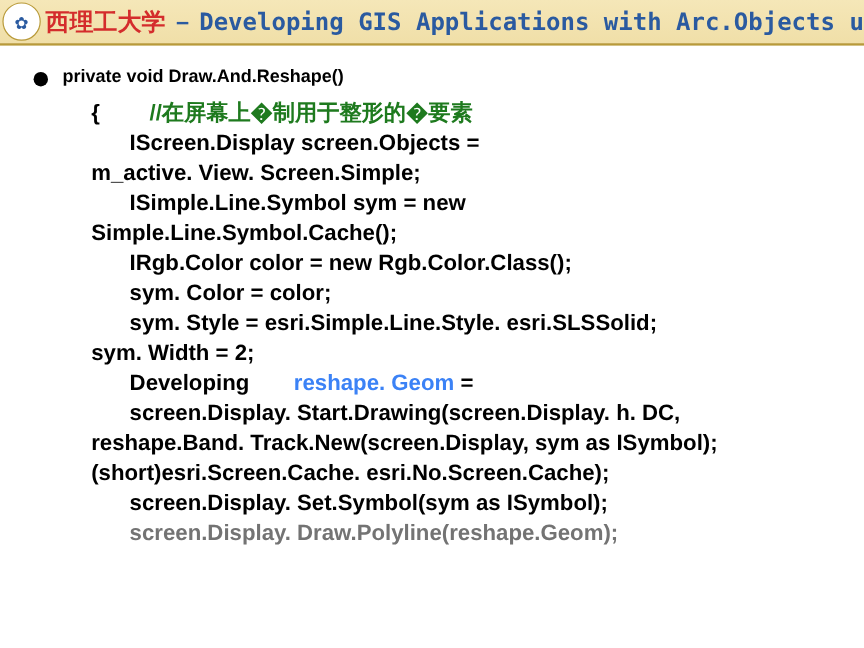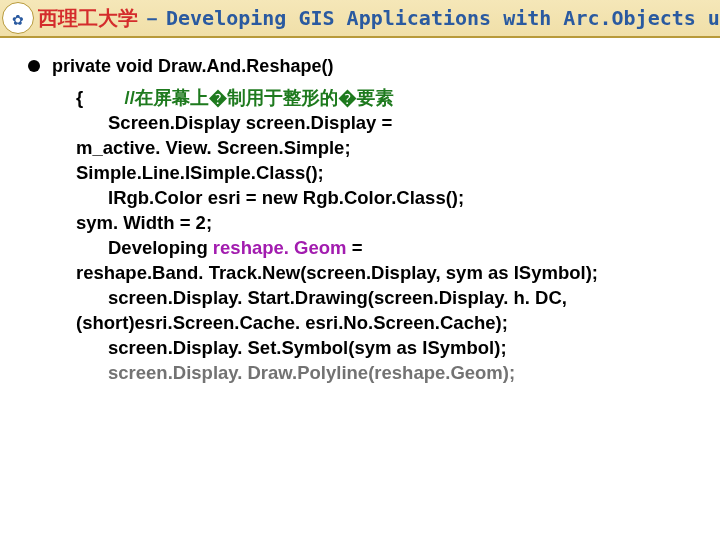--- a/index.html
+++ b/index.html
@@ -74,33 +74,33 @@
     width: 12px;
     height: 12px;
     background: #000;
     border-radius: 50%;
     margin-top: 6px;
     margin-right: 12px;
     flex-shrink: 0;
   }
   .sig {
     font-weight: bold;
-    font-size: 18px;
+    font-size: 15px;
   }
   .code-block {
     margin-left: 48px;
     font-weight: bold;
     font-size: 18.5px;
   }
   .code-line {
     margin: 0;
   }
   .indent1 { padding-left: 32px; }
   .comment { color: #1e7a1e; text-align: right; }
-  .hl { color: #a21caf; }
+  .hl { color: #3b82f6; margin-left: 32px; }
   .brace { display: inline-block; width: 28px; }
 </style>
 </head>
 <body>
 
 <div class="slide">
 
   <div class="topbar">
     <div class="logo">
       <span>✿</span>
@@ -115,29 +115,32 @@
     <div class="bullet-row">
       <div class="bullet"></div>
       <div class="sig">private void Draw.And.Reshape()</div>
     </div>
 
     <div class="code-block">
       <p class="code-line">
         <span class="brace">{</span>
         &nbsp;&nbsp;&nbsp;<span class="comment">//在屏幕上�制用于整形的�要素</span>
       </p>
-      <p class="code-line indent1">Screen.Display screen.Display =</p>
+      <p class="code-line indent1">IScreen.Display screen.Objects =</p>
       <p class="code-line">m_active. View. Screen.Simple;</p>
-      <p class="code-line">Simple.Line.ISimple.Class();</p>
-      <p class="code-line indent1">IRgb.Color esri = new Rgb.Color.Class();</p>
+      <p class="code-line indent1">ISimple.Line.Symbol sym = new</p>
+      <p class="code-line">Simple.Line.Symbol.Cache();</p>
+      <p class="code-line indent1">IRgb.Color color = new Rgb.Color.Class();</p>
+      <p class="code-line indent1">sym. Color = color;</p>
+      <p class="code-line indent1">sym. Style = esri.Simple.Line.Style. esri.SLSSolid;</p>
       <p class="code-line">sym. Width = 2;</p>
       <p class="code-line indent1">
         <span>Developing </span><span class="hl">reshape. Geom</span><span> =</span>
       </p>
+      <p class="code-line indent1">screen.Display. Start.Drawing(screen.Display. h. DC,</p>
       <p class="code-line">reshape.Band. Track.New(screen.Display, sym as ISymbol);</p>
-      <p class="code-line indent1">screen.Display. Start.Drawing(screen.Display. h. DC,</p>
       <p class="code-line">(short)esri.Screen.Cache. esri.No.Screen.Cache);</p>
       <p class="code-line indent1">screen.Display. Set.Symbol(sym as ISymbol);</p>
       <p class="code-line indent1" style="color:#737373">screen.Display. Draw.Polyline(reshape.Geom);</p>
     </div>
 
   </div>
 </div>
 
 </body></html>

